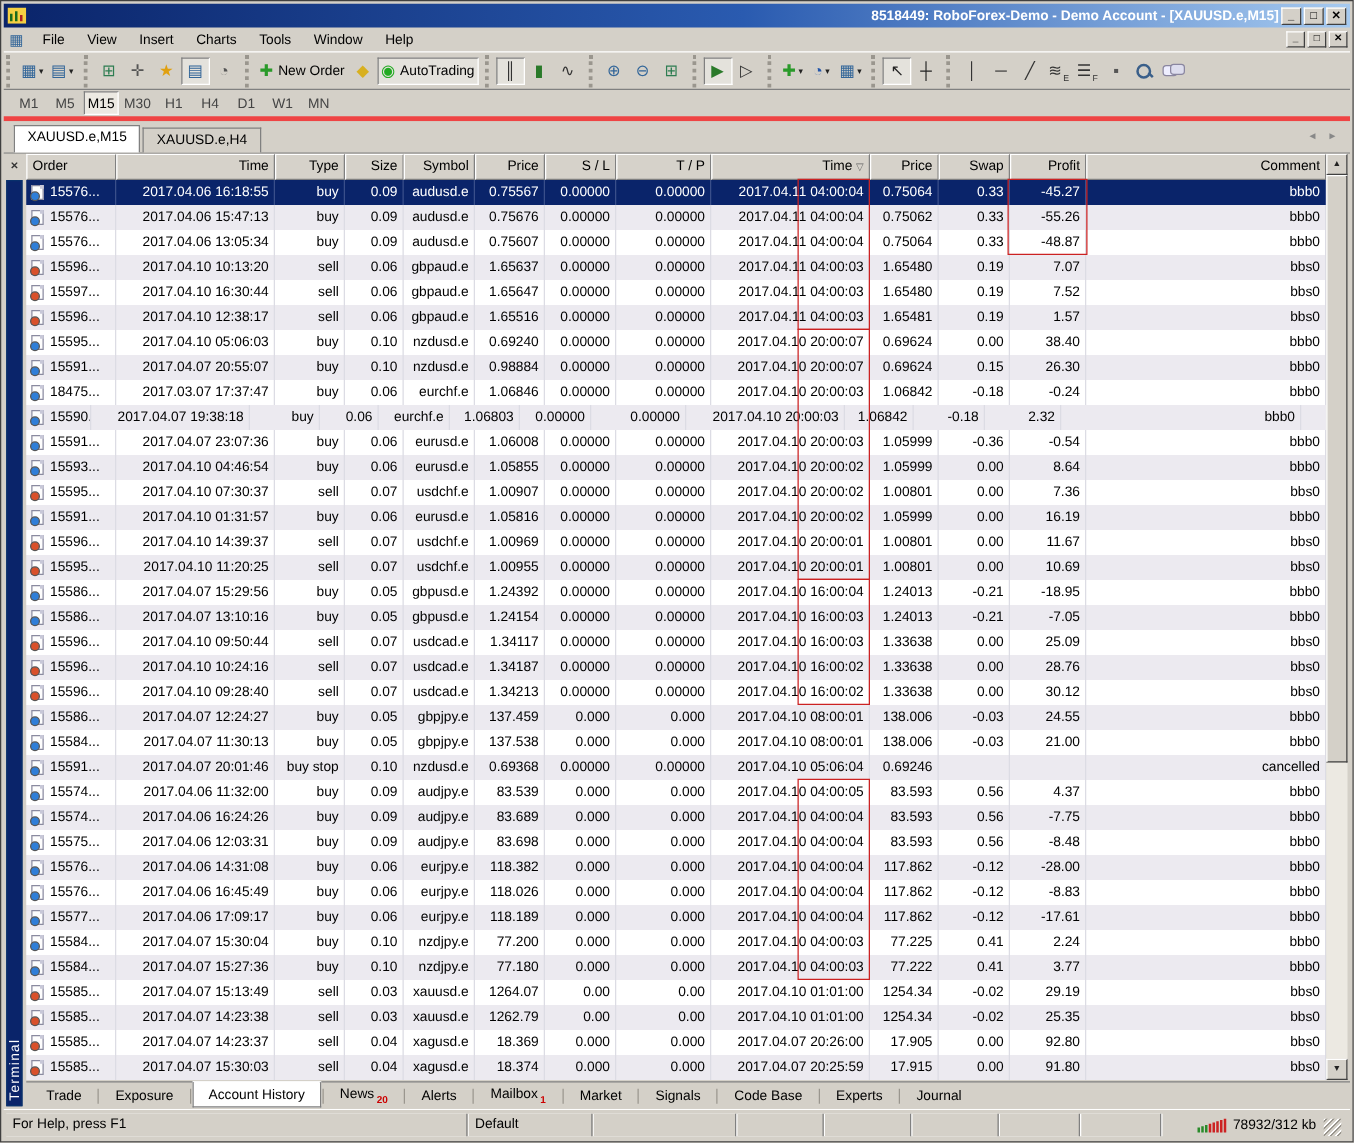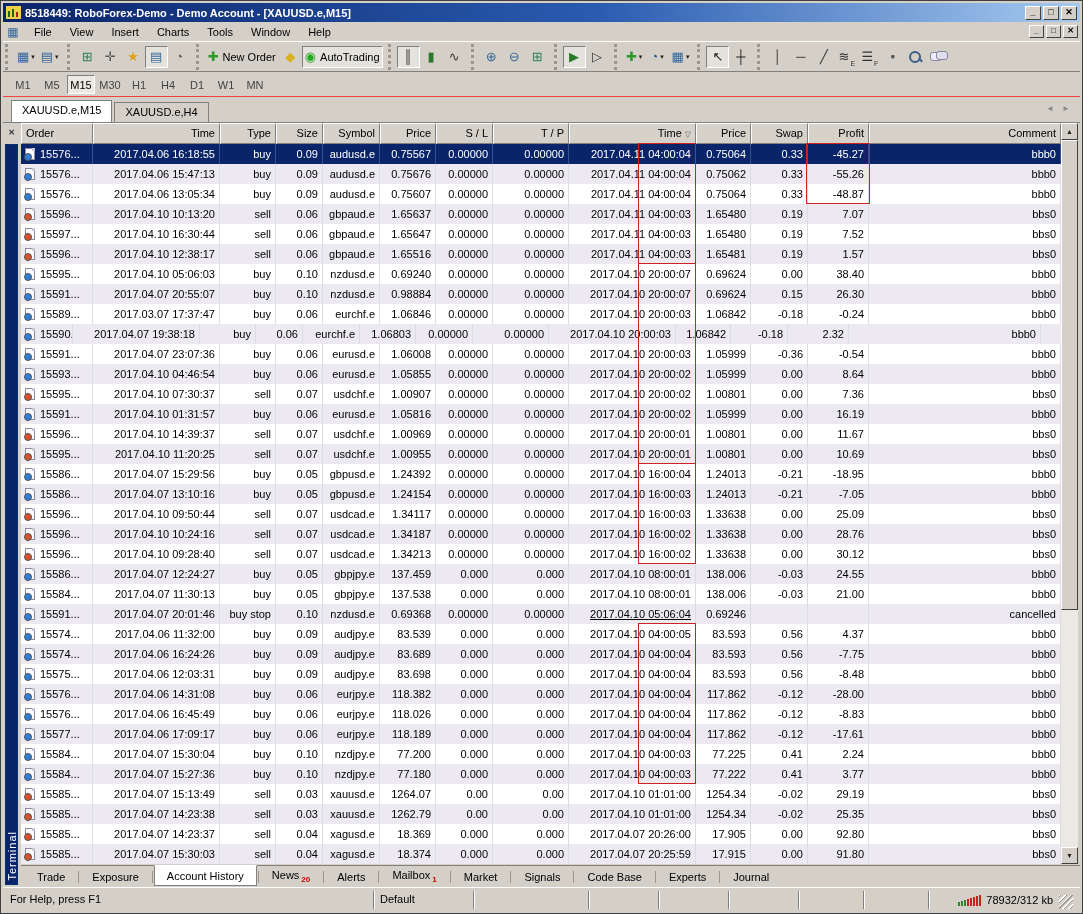--- a/index.html
+++ b/index.html
@@ -3,21 +3,21 @@
 <meta charset="utf-8">
 <style>
   * { margin:0; padding:0; box-sizing:border-box; }
   html,body { width:1083px; height:914px; overflow:hidden; }
   body { font-family:"Liberation Sans", sans-serif; font-size:11px; color:#000; background:#808080; }
   .app { width:1083px; height:914px; background:#d4d0c8; border:1px solid #404040; padding:2px; display:flex; flex-direction:column; }
 
   
   .titlebar { height:19px; background:linear-gradient(90deg,#0a246a,#2a5bb0 55%,#a6caf0); display:flex; align-items:center; padding:0 3px; color:#fff; font-weight:bold; }
   .titlebar .ticon { width:15px; height:13px; margin-right:4px; flex:0 0 auto; }
-  .title-text { flex:1; white-space:nowrap; overflow:hidden; }
+  .title-text { flex:1; white-space:nowrap; overflow:hidden;text-align:right; }
   .winbtn { width:16px; height:14px; background:#d4d0c8; border:1px solid; border-color:#fff #404040 #404040 #fff; font-size:9px; line-height:11px; text-align:center; color:#000; margin-left:2px; font-weight:bold; }
 
   
   .menubar { height:20px; display:flex; align-items:center; border-bottom:1px solid #fff; }
   .menu-appicon { width:16px; text-align:center; color:#336699; font-size:12px; margin:0 4px 0 2px; }
   .menu-item { padding:2px 9px; }
   .menu-spacer { flex:1; }
   .mdibtn { width:15px; height:13px; background:#d4d0c8; border:1px solid; border-color:#fff #404040 #404040 #fff; font-size:8px; line-height:10px; text-align:center; margin-right:2px; font-weight:bold; }
 
   
@@ -28,21 +28,21 @@
   .tglyph { font-size:13px; line-height:13px; }
   .tsub { font-size:7px; margin-left:1px; color:#333; align-self:flex-end; }
   .tlbl { margin-left:4px; white-space:nowrap; }
   .tcaret { font-size:7px; color:#222; margin-left:2px; }
   .cssicon-search::before { content:""; width:8px; height:8px; border:2px solid #3a5f8a; border-radius:50%; display:block; }
   .cssicon-search::after { content:""; width:5px; height:2px; background:#3a5f8a; transform:rotate(45deg); display:block; margin:6px 0 0 -3px; }
   .cssicon-chat::before { content:""; width:10px; height:7px; border:1px solid #7a7possible0a8a; border:1px solid #8a86a0; background:#eef; border-radius:3px; display:block; }
   .cssicon-chat::after { content:""; width:10px; height:7px; border:1px solid #8a86a0; background:#dde; border-radius:3px; display:block; margin:-3px 0 0 -6px; }
 
   
-  .tfbar { height:25px; display:flex; align-items:center; padding-left:6px; border-bottom:1px solid #ef4444; }
+  .tfbar { height:25px; display:flex; align-items:center; padding-left:6px; border-bottom:4px solid #ef4444; }
   .tfbtn { width:28px; height:19px; text-align:center; line-height:18px; color:#444; border:1px solid transparent; margin-right:1px; }
   .tfbtn.active { border-color:#808080 #fff #fff #808080; background:#ece9e2; color:#000; }
 
   
   .charttabs { height:26px; display:flex; align-items:flex-end; padding-left:8px; position:relative; border-bottom:1px solid #808080; background:#d4d0c8; }
   .charttab { height:20px; line-height:19px; padding:0 10px; border:1px solid #808080; border-bottom:none; background:#d4d0c8; margin-right:2px; }
   .charttab.active { background:#fff; height:22px; font-weight:normal; position:relative; z-index:2; }
   .tabarrows { position:absolute; right:6px; top:5px; display:flex; }
   .tabarrow { width:16px; height:15px; text-align:center; line-height:14px; font-size:8px; color:#888; }
 
@@ -430,21 +430,21 @@
           <div class="cell" style="width: 76px;">0.00000</div>
           <div class="cell" style="width: 127px;"><span>2017.04.10&nbsp;</span><span>20:00:07</span></div>
           <div class="cell" style="width: 55px;">0.69624</div>
           <div class="cell" style="width: 57px;">0.15</div>
           <div class="cell" style="width: 61px;">26.30</div>
           <div class="cell" style="width: 192px;">bbb0</div>
         </div>
         <div class="trow">
           <div class="cell c-order" style="width: 72px;">
             <span class="oicon buy"></span>
-            <span>15589...</span>
+            <span>18475...</span>
           </div>
           <div class="cell" style="width: 127px;">2017.03.07 17:37:47</div>
           <div class="cell" style="width: 56px;">buy</div>
           <div class="cell" style="width: 47px;">0.06</div>
           <div class="cell" style="width: 57px;">eurchf.e</div>
           <div class="cell" style="width: 56px;">1.06846</div>
           <div class="cell" style="width: 57px;">0.00000</div>
           <div class="cell" style="width: 76px;">0.00000</div>
           <div class="cell" style="width: 127px;"><span>2017.04.10&nbsp;</span><span>20:00:03</span></div>
           <div class="cell" style="width: 55px;">1.06842</div>
@@ -709,21 +709,21 @@
             <span class="oicon buy"></span>
             <span>15591...</span>
           </div>
           <div class="cell" style="width: 127px;">2017.04.07 20:01:46</div>
           <div class="cell" style="width: 56px;">buy stop</div>
           <div class="cell" style="width: 47px;">0.10</div>
           <div class="cell" style="width: 57px;">nzdusd.e</div>
           <div class="cell" style="width: 56px;">0.69368</div>
           <div class="cell" style="width: 57px;">0.00000</div>
           <div class="cell" style="width: 76px;">0.00000</div>
-          <div class="cell" style="width: 127px; text-decoration: underline;"><span>2017.04.10&nbsp;</span><span>05:06:04</span></div>
+          <div class="cell" style="width: 127px;"><span>2017.04.10&nbsp;</span><span>05:06:04</span></div>
           <div class="cell" style="width: 55px;">0.69246</div>
           <div class="cell" style="width: 57px;"></div>
           <div class="cell" style="width: 61px;"></div>
           <div class="cell" style="width: 192px;">cancelled</div>
         </div>
         <div class="trow">
           <div class="cell c-order" style="width: 72px;">
             <span class="oicon buy"></span>
             <span>15574...</span>
           </div>

